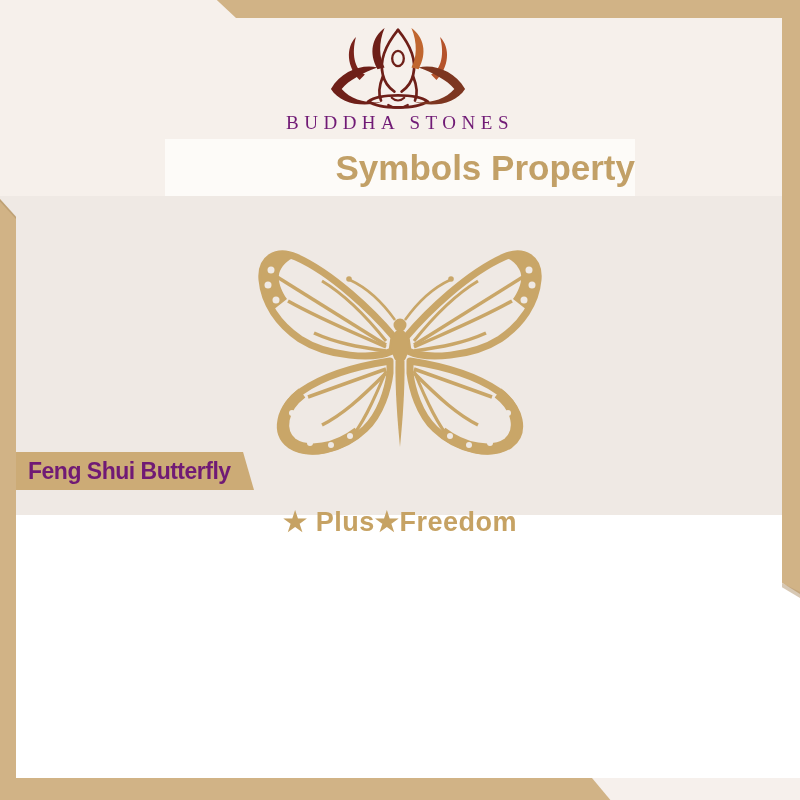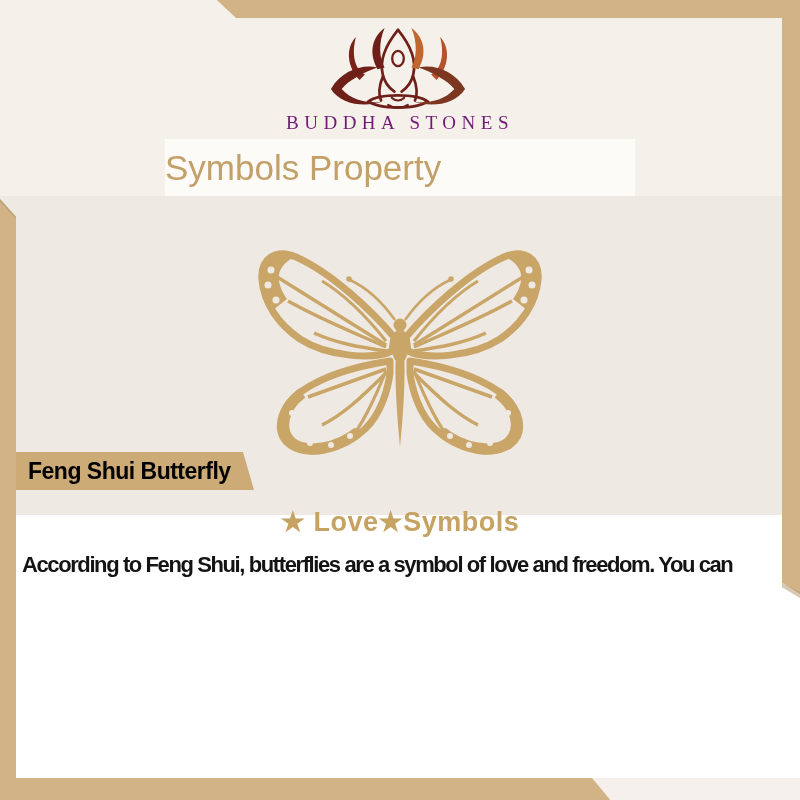--- a/index.html
+++ b/index.html
@@ -26,28 +26,28 @@
     clip-path:polygon(0 0,100% 3.1%,100% 100%,0 100%);}
   #left-strip-shadow{left:0;top:199px;width:16px;height:20px;background:#a98c60;
     clip-path:polygon(0 0,100% 88%,100% 100%,0 12%);opacity:.45;}
   
   #logo{left:322px;top:24px;width:152px;height:86px;}
   #brand-name{left:0;top:112px;width:800px;text-align:center;
     font-family:"Liberation Serif",serif;font-size:19px;letter-spacing:5.5px;
     color:#701a75;}
   
   #page-title{left:165px;top:139px;width:470px;height:57px;line-height:57px;
-    text-align:left;font-size:35px;font-weight:normal;color:#c2a067;}
+    text-align:right;font-size:35px;font-weight:bold;color:#c2a067;}
   
   #butterfly{left:230px;top:238px;width:340px;height:222px;}
   
   #ribbon{left:16px;top:452px;width:238px;height:38px;background:#ccab76;
     clip-path:polygon(0 0,95.4% 0,100% 100%,0 100%);}
   #ribbon-label{width:100%;height:38px;line-height:38px;padding-left:12px;
-    box-sizing:border-box;font-size:23px;font-weight:bold;color:#000000;
+    box-sizing:border-box;font-size:23px;font-weight:bold;color:#701a75;
     letter-spacing:-0.5px;}
   
   #tagline{left:0;top:506px;width:800px;text-align:center;font-size:27px;
     font-weight:bold;color:#c6a263;letter-spacing:0.5px;}
   
   #description{left:22px;top:548px;width:770px;color:#141414;}
   .para-line{font-size:22px;font-weight:bold;letter-spacing:-1.4px;
     line-height:33px;white-space:nowrap;}
 </style>
 </head>
@@ -126,19 +126,18 @@
       <circle cx="221" cy="40" r="2.8"></circle>
     </g>
     <path d="M165,81 C150,60 133,47 120,41" stroke="#c9a668" stroke-width="2.5" fill="none"></path>
     <path d="M175,81 C190,60 207,47 220,41" stroke="#c9a668" stroke-width="2.5" fill="none"></path>
   </svg>
 
   <div class="abs" id="ribbon">
     <div id="ribbon-label">Feng Shui Butterfly</div>
   </div>
 
-  <div class="abs" id="tagline">★ Love★Symbols</div>
+  <div class="abs" id="tagline">★ Plus★Freedom</div>
 
   <div class="abs" id="description">
-    <div class="para-line">According to Feng Shui, butterflies are a symbol of love and freedom. You can</div>
   </div>
 
 </div>
 
 </body></html>

